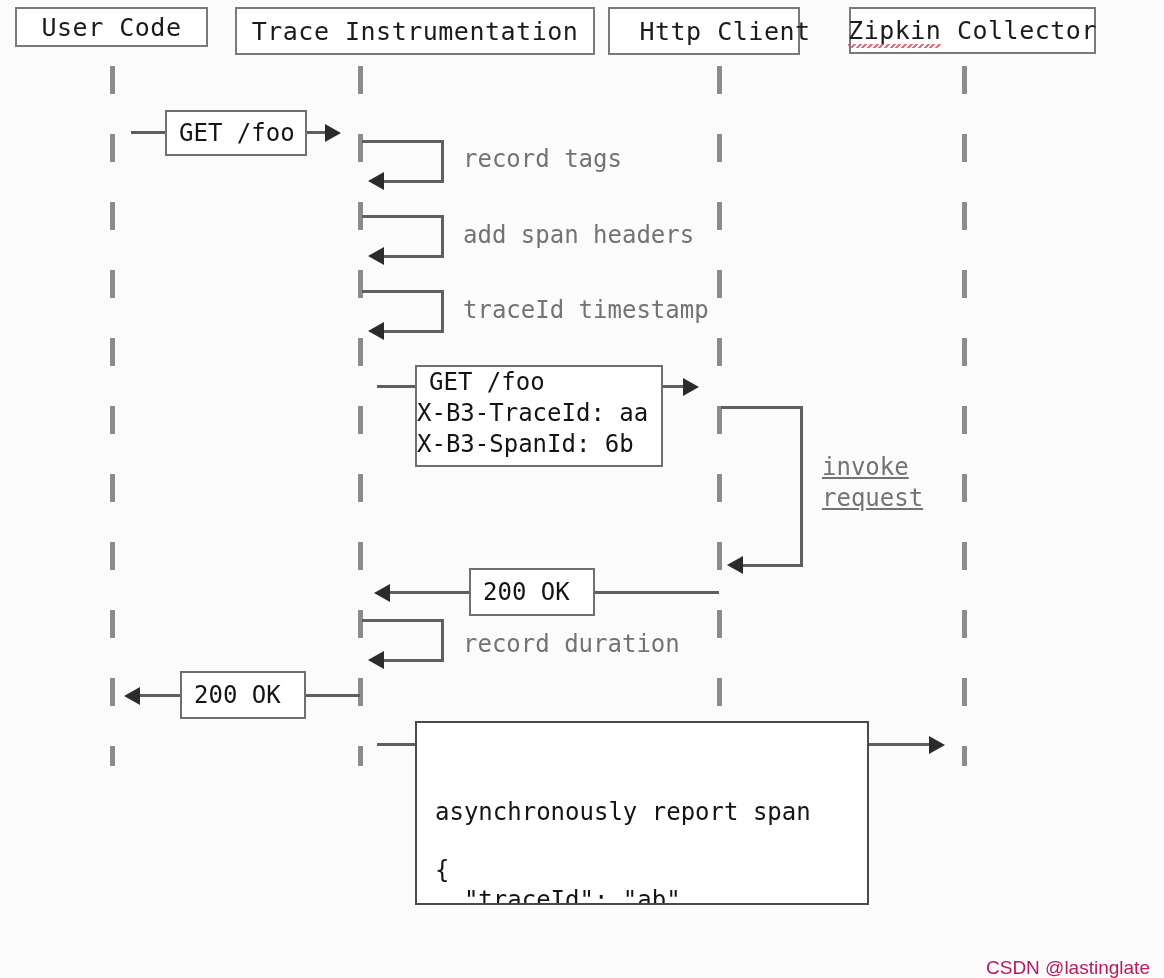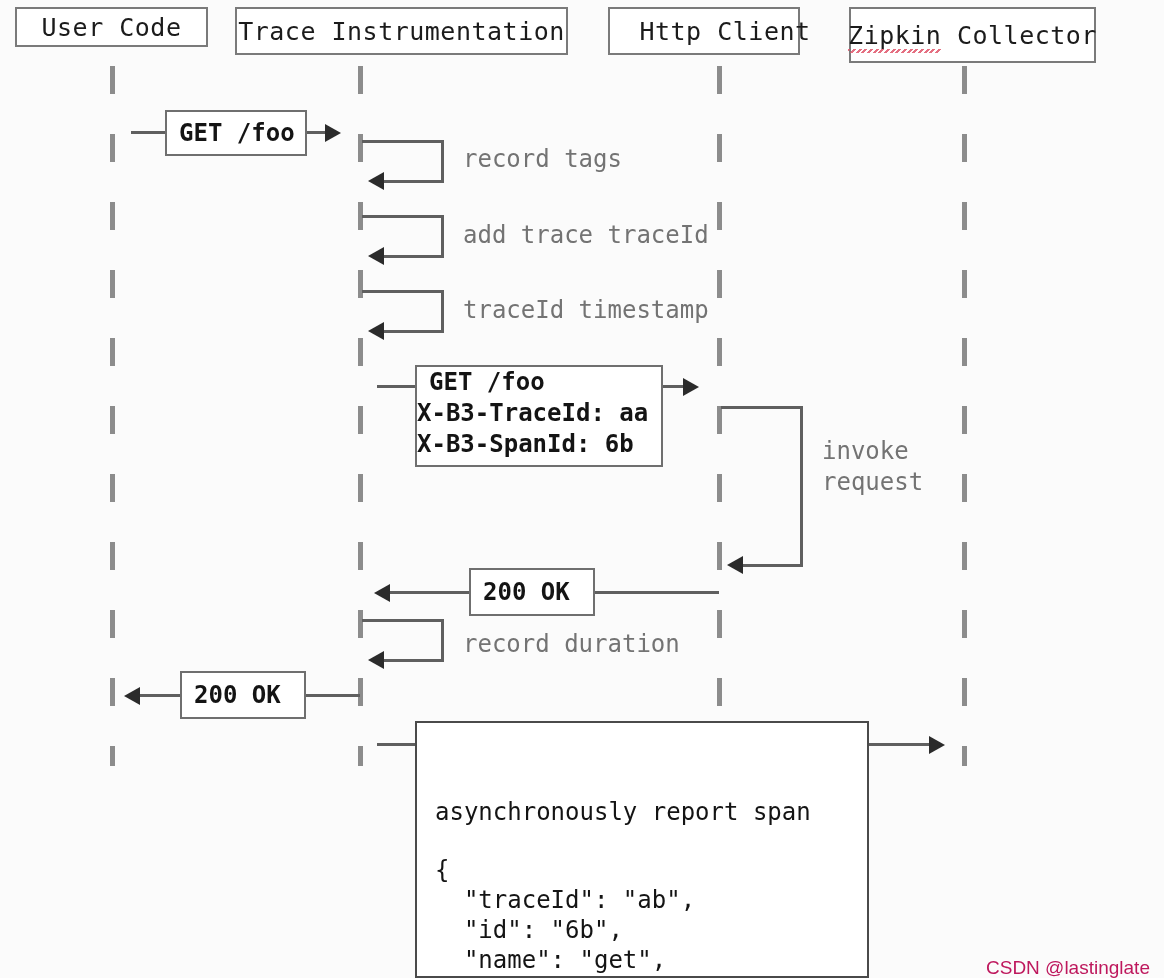--- a/index.html
+++ b/index.html
@@ -58,21 +58,20 @@
   
   .msgbox {
     position: absolute;
     box-sizing: border-box;
     background: #ffffff;
     border: 2px solid #6f6f6f;
     color: #141414;
     font-size: 24px;
     line-height: 31px;
     z-index: 5;
-    font-weight: bold;
   }
   .msgbox.single {
     display: flex;
     align-items: center;
   }
   .msgbox .inner {
     padding: 0 12px;
     white-space: pre;
   }
   .msgbox.multi .inner {
@@ -142,29 +141,29 @@
 </style>
 </head>
 <body>
 
 <div id="diagram">
 
   <div class="participant" style="left:15px; top:7px; width:193px; height:40px;">
     <span class="lbl">User Code</span>
   </div>
 
-  <div class="participant" style="left:235px; top:7px; width:333px; height:48px;">
+  <div class="participant" style="left:235px; top:7px; width:360px; height:48px;">
     <span class="lbl">Trace Instrumentation</span>
   </div>
 
   <div class="participant" style="left:608px; top:7px; width:192px; height:48px;padding-left:42px;">
     <span class="lbl">Http Client</span>
   </div>
 
-  <div class="participant" style="left:849px; top:7px; width:247px; height:56px;">
+  <div class="participant" style="left:849px; top:7px; width:247px; height:47px;">
     <span class="misspelled">Zipkin</span>
       <span>&nbsp;</span>
       <span class="lbl">Collector</span>
   </div>
 
   <div class="lifeline" style="left:110px; top:66px; height:700px;"></div>
   <div class="lifeline" style="left:358px; top:66px; height:700px;"></div>
   <div class="lifeline" style="left:717px; top:66px; height:700px;"></div>
   <div class="lifeline" style="left:962px; top:66px; height:700px;"></div>
 
@@ -178,42 +177,42 @@
   <div class="hline" style="left:362px; top:140px; width:82px;"></div>
   <div class="vline" style="left:441px; top:140px; height:42px;"></div>
   <div class="hline" style="left:382px; top:180px; width:62px;"></div>
   <div class="arrow-l" style="left:368px; top:172px;"></div>
   <div class="note" style="left:463px; top:144px;">record tags</div>
 
   <div class="hline" style="left:362px; top:215px; width:82px;"></div>
   <div class="vline" style="left:441px; top:215px; height:42px;"></div>
   <div class="hline" style="left:382px; top:255px; width:62px;"></div>
   <div class="arrow-l" style="left:368px; top:247px;"></div>
-  <div class="note" style="left:463px; top:220px;">add trace traceId</div>
+  <div class="note" style="left:463px; top:220px;">add span headers</div>
 
   <div class="hline" style="left:362px; top:290px; width:82px;"></div>
   <div class="vline" style="left:441px; top:290px; height:42px;"></div>
   <div class="hline" style="left:382px; top:330px; width:62px;"></div>
   <div class="arrow-l" style="left:368px; top:322px;"></div>
   <div class="note" style="left:463px; top:295px;">traceId timestamp</div>
 
   <div class="hline" style="left:377px; top:385px; width:40px;"></div>
   <div class="msgbox multi" style="left:415px; top:365px; width:248px; height:102px;">
     <span class="inner">GET /foo
 X-B3-TraceId: aa
 X-B3-SpanId: 6b</span>
   </div>
   <div class="hline" style="left:661px; top:385px; width:24px;"></div>
   <div class="arrow-r" style="left:683px; top:378px;"></div>
 
   <div class="hline" style="left:721px; top:406px; width:82px;"></div>
   <div class="vline" style="left:800px; top:406px; height:160px;"></div>
   <div class="hline" style="left:741px; top:564px; width:62px;"></div>
   <div class="arrow-l" style="left:727px; top:556px;"></div>
-  <div class="note" style="left:822px; top:436px;">invoke
+  <div class="note" style="left:822px; top:452px;text-decoration:underline;">invoke
 request</div>
 
   <div class="arrow-l" style="left:374px; top:584px;"></div>
   <div class="hline" style="left:389px; top:591px; width:82px;"></div>
   <div class="msgbox single" style="left:469px; top:568px; width:126px; height:48px;">
     <span class="inner">200 OK</span>
   </div>
   <div class="hline" style="left:593px; top:591px; width:126px;"></div>
 
   <div class="hline" style="left:362px; top:619px; width:82px;"></div>
@@ -223,21 +222,21 @@
   <div class="note" style="left:463px; top:629px;text-align:center;">record duration</div>
 
   <div class="arrow-l" style="left:124px; top:687px;"></div>
   <div class="hline" style="left:139px; top:694px; width:44px;"></div>
   <div class="msgbox single" style="left:180px; top:671px; width:126px; height:48px;">
     <span class="inner">200 OK</span>
   </div>
   <div class="hline" style="left:304px; top:694px; width:56px;"></div>
 
   <div class="hline" style="left:377px; top:743px; width:40px;"></div>
-  <div class="jsonbox" style="left:415px; top:721px; width:454px; height:257px;">
+  <div class="jsonbox" style="left:415px; top:721px; width:454px; height:184px;">
     <span class="title">asynchronously report span</span><span>{
   "traceId": "ab",
   "id": "6b",
   "name": "get",
   "timestamp": 1483945573944000,
   "duration": 386000,
   "annotations": [</span>
   </div>
   <div class="hline" style="left:867px; top:743px; width:64px;"></div>
   <div class="arrow-r" style="left:929px; top:736px;"></div>

